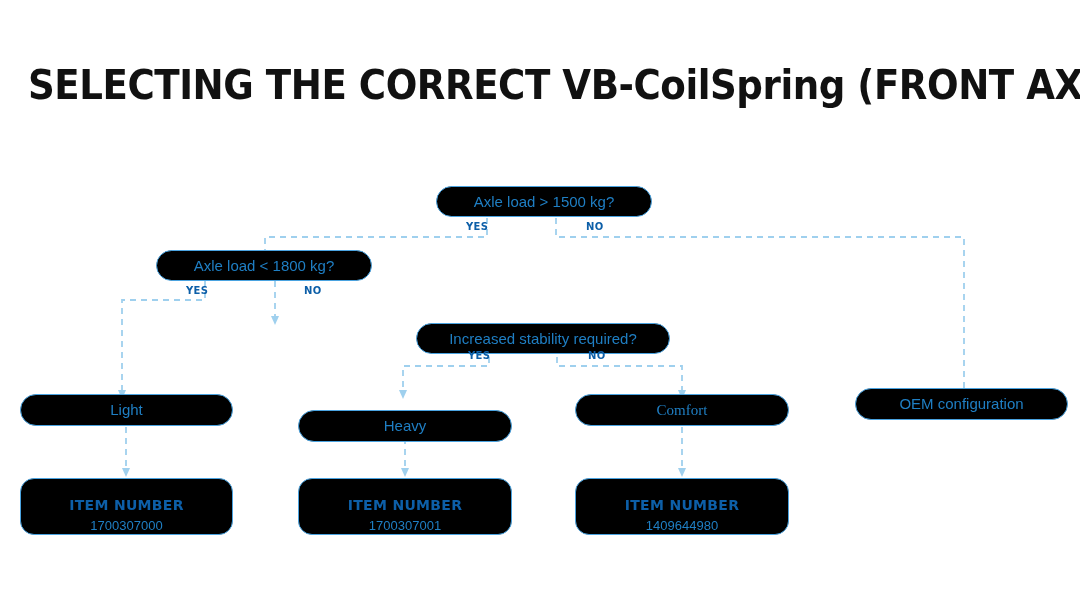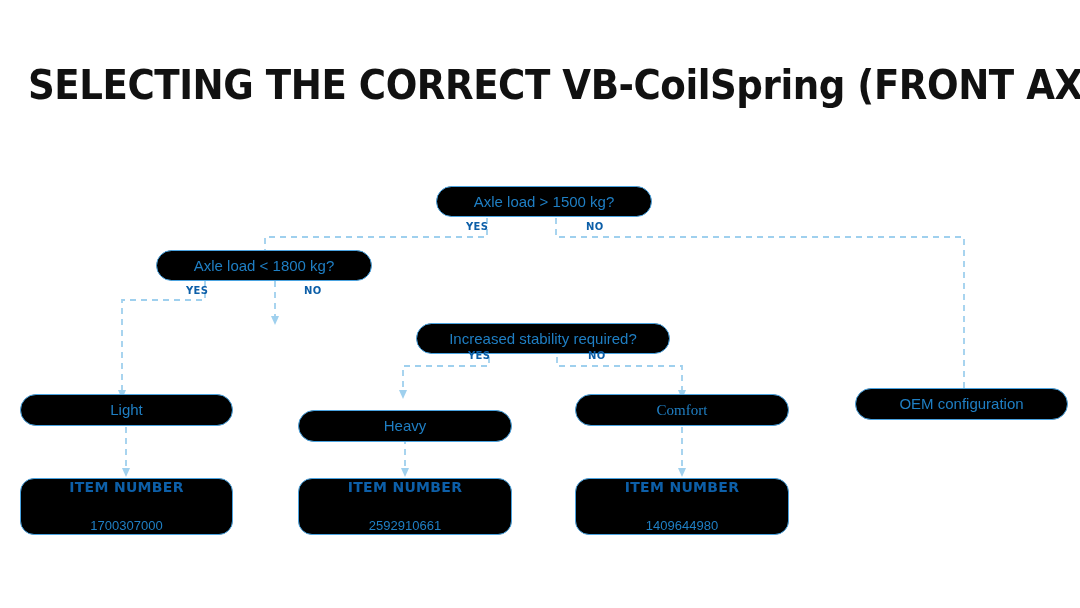--- a/index.html
+++ b/index.html
@@ -54,21 +54,21 @@
     color: #1f7fc4;
   }
   .node.outcome {
     height: 32px;
     border-radius: 17px;
     color: #1f7fc4;
   }
   .node.item {
     border-radius: 14px;
     flex-direction: column;
-    justify-content: space-between;
+    justify-content: flex-end;
     gap: 5px;
     border: 1.6px solid #4aa3e0;
   }
   .item-label {
     font-family: "DejaVu Sans", sans-serif;
     font-weight: bold;
     font-size: 14px;
     letter-spacing: 0.3px;
     color: #0d5fa8;
   }
@@ -164,19 +164,19 @@
   <span>OEM configuration</span>
 </div>
 
 <div class="node item" style="left:20px; top:478px; width:213px; height:57px;">
   <span class="item-label">ITEM NUMBER</span>
   <span class="item-number">1700307000</span>
 </div>
 
 <div class="node item" style="left:298px; top:478px; width:214px; height:57px;">
   <span class="item-label">ITEM NUMBER</span>
-  <span class="item-number">2592910661</span>
+  <span class="item-number">1700307001</span>
 </div>
 
 <div class="node item" style="left:575px; top:478px; width:214px; height:57px;">
   <span class="item-label">ITEM NUMBER</span>
   <span class="item-number">1409644980</span>
 </div>
 
 </body></html>

